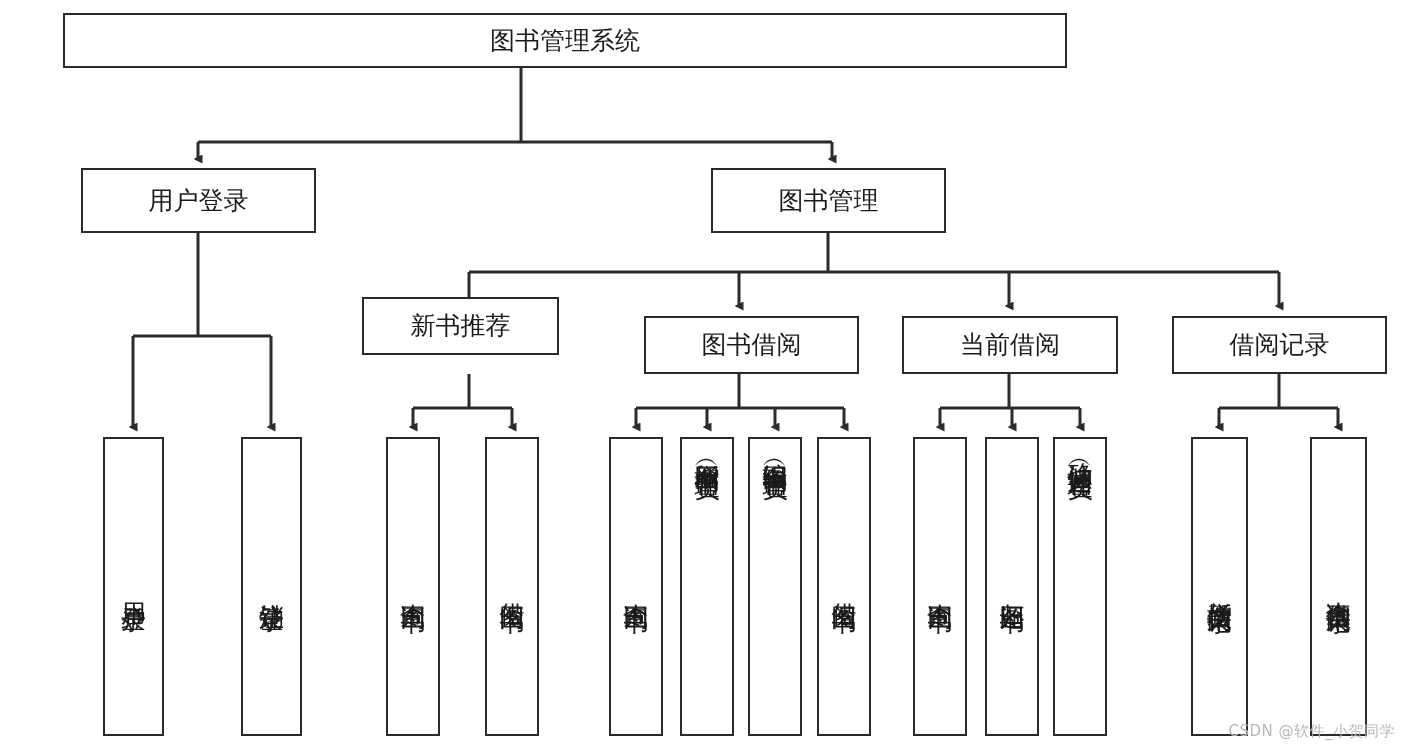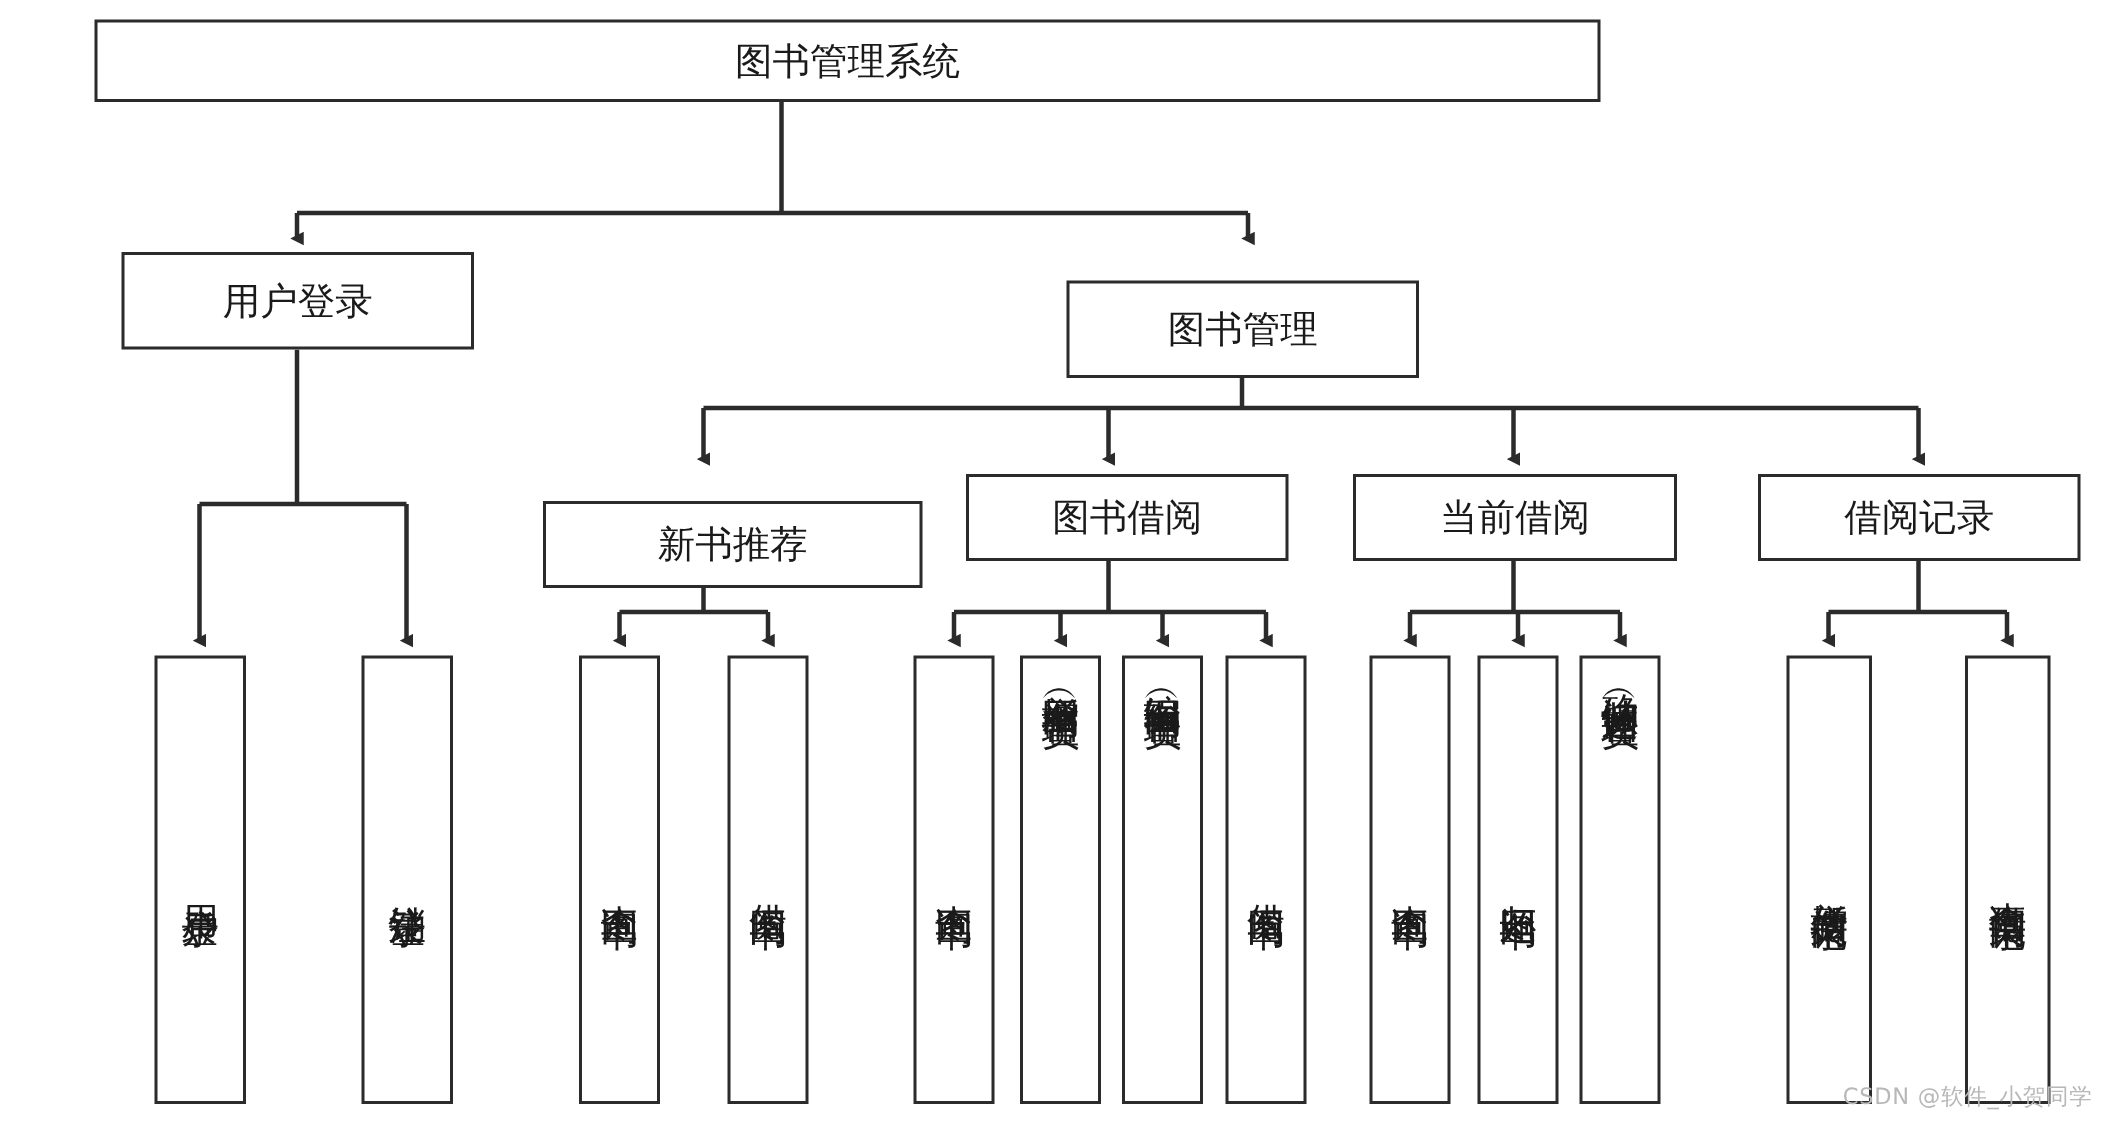--- a/index.html
+++ b/index.html
@@ -152,25 +152,25 @@
     </g>
   </svg>
 
   <div class="node horizontal" style="left:19px; top:13px; width:1004px; height:55px;margin-left:44px;">
     <span class="node-label">图书管理系统</span>
   </div>
 
   <div class="node horizontal" style="left:81px; top:168px; width:235px; height:65px;">
     <span class="node-label">用户登录</span>
   </div>
-  <div class="node horizontal" style="left:711px; top:168px; width:235px; height:65px;margin-top:19px;">
+  <div class="node horizontal" style="left:711px; top:168px; width:235px; height:65px;">
     <span class="node-label">图书管理</span>
   </div>
 
-  <div class="node horizontal" style="left:362px; top:334px; width:253px; height:58px;">
+  <div class="node horizontal" style="left:362px; top:297px; width:197px; height:58px;">
     <span class="node-label">新书推荐</span>
   </div>
   <div class="node horizontal" style="left:644px; top:316px; width:215px; height:58px;">
     <span class="node-label">图书借阅</span>
   </div>
   <div class="node horizontal" style="left:902px; top:316px; width:216px; height:58px;">
     <span class="node-label">当前借阅</span>
   </div>
   <div class="node horizontal" style="left:1172px; top:316px; width:215px; height:58px;">
     <span class="node-label">借阅记录</span>

